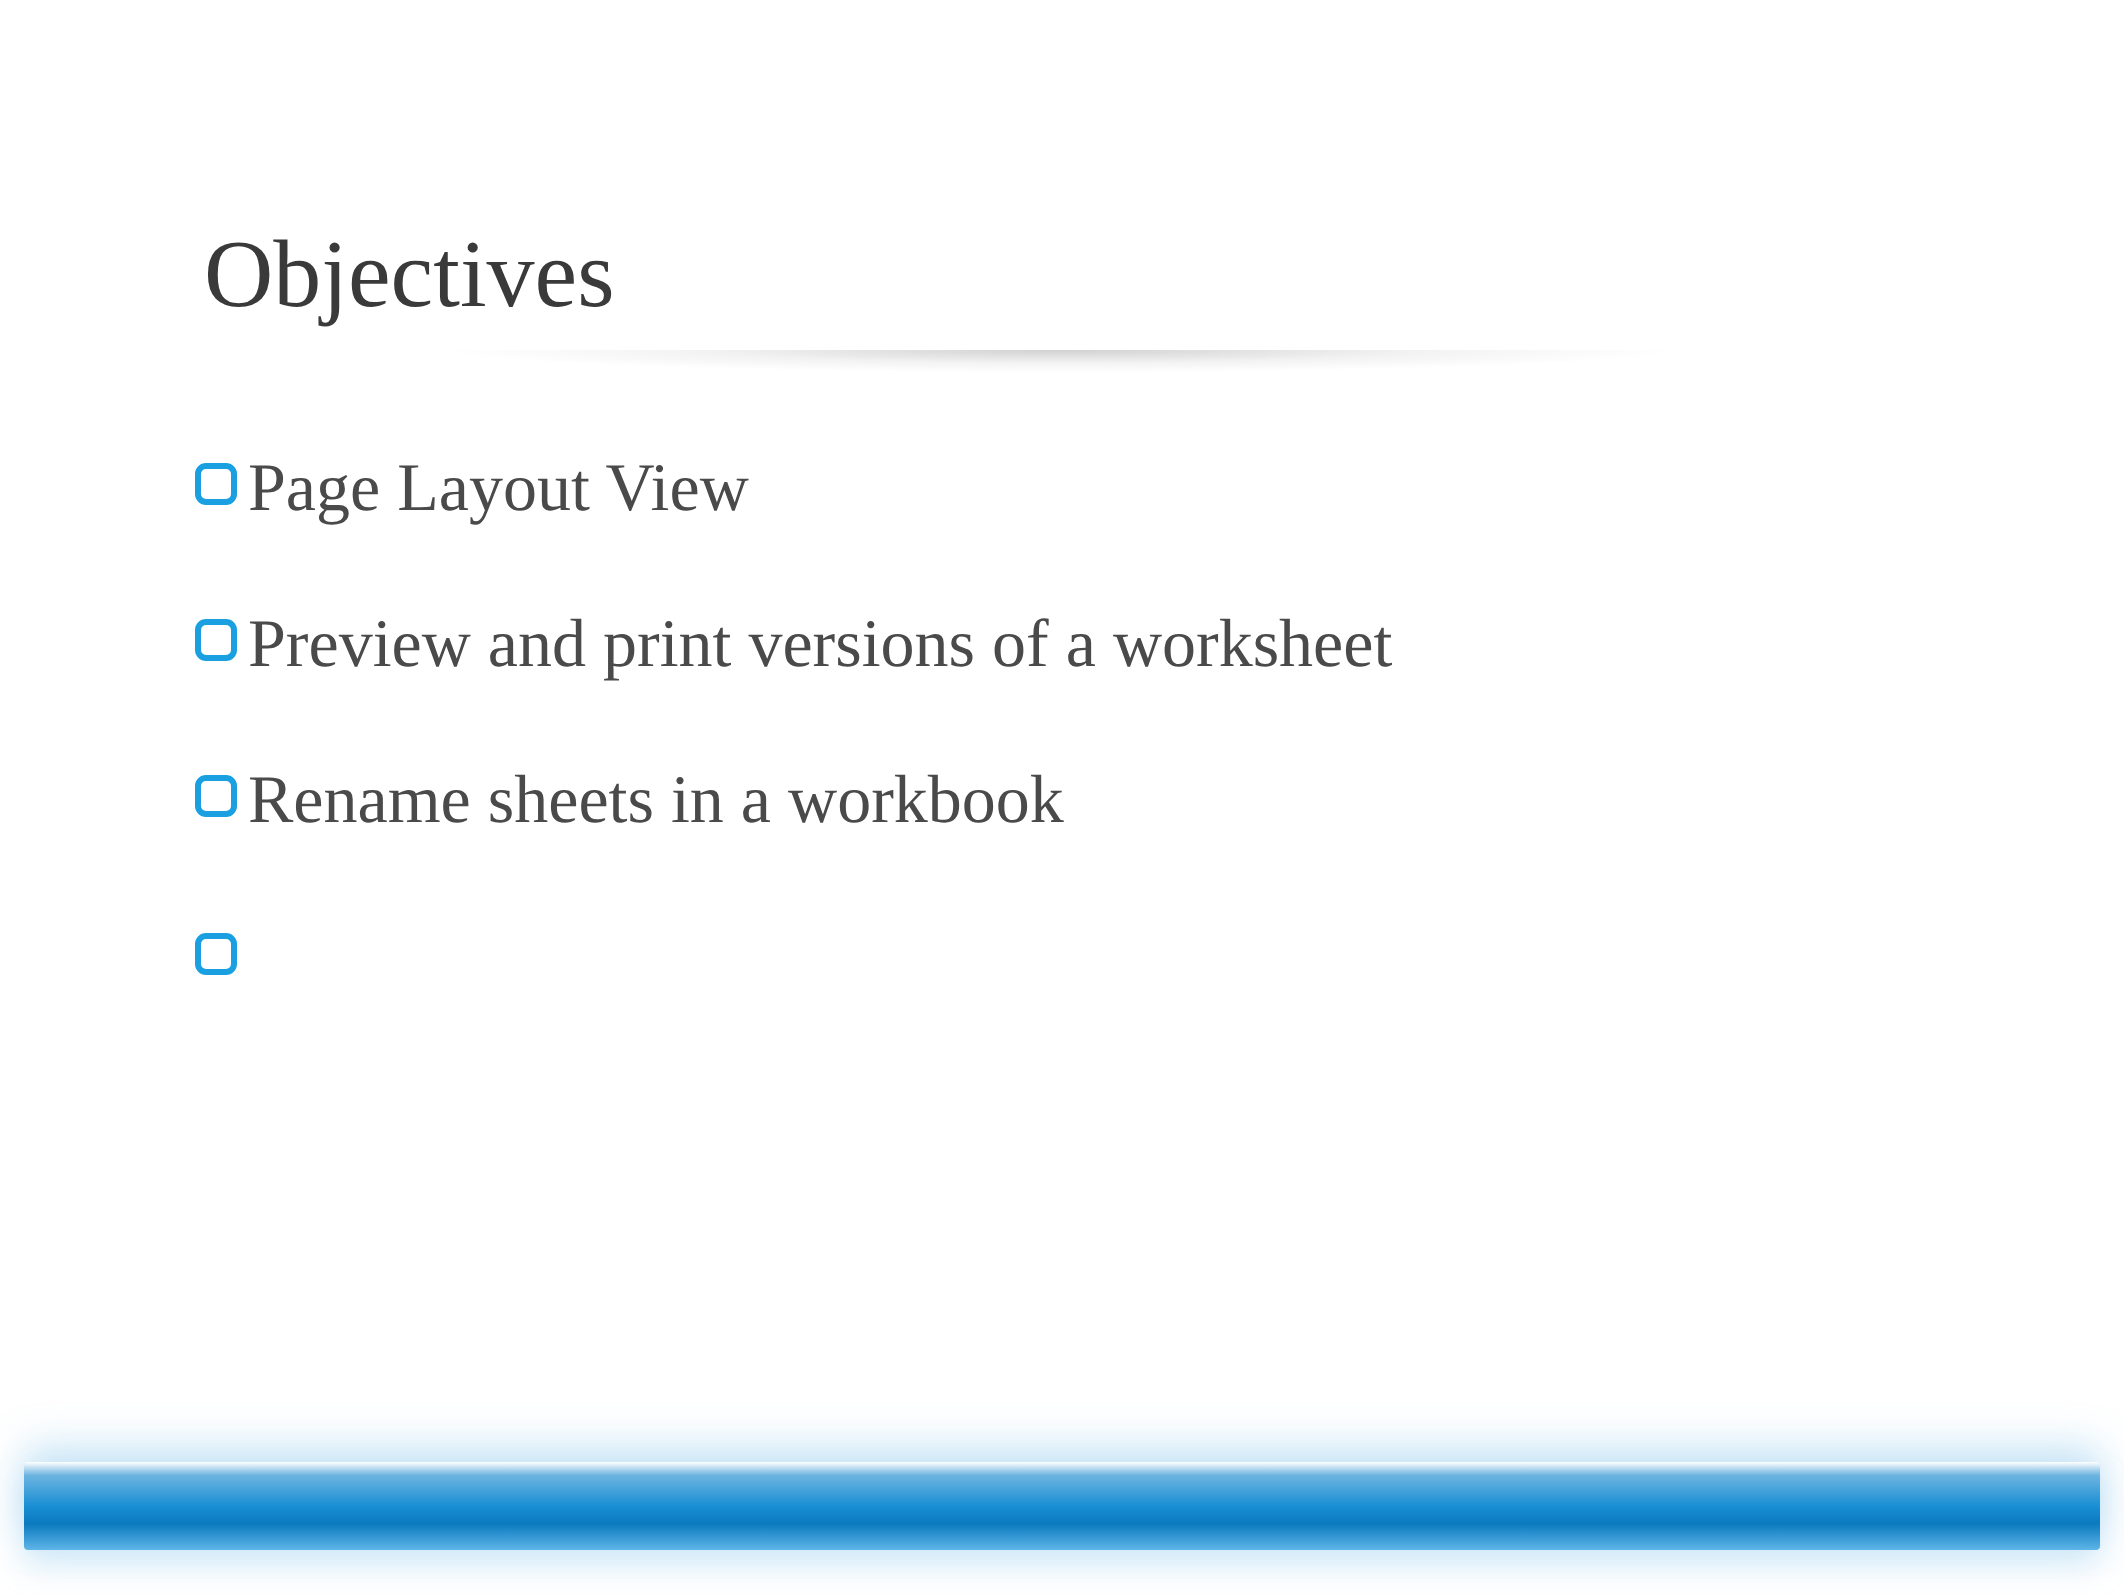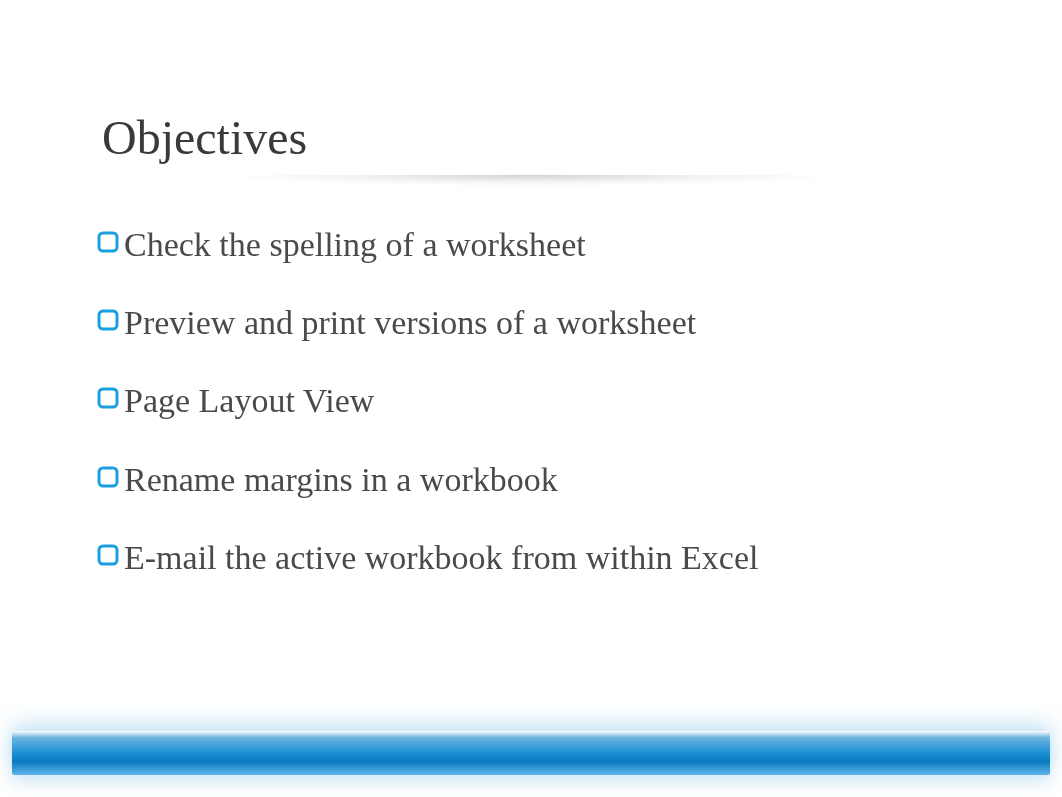--- a/index.html
+++ b/index.html
@@ -93,50 +93,41 @@
   <h1 class="title">Objectives</h1>
   <div class="divider"></div>
 
   <ul class="bullet-list">
     <li class="bullet-item">
       <span class="bullet-icon">
         <svg viewBox="0 0 24 24">
             <rect x="3" y="3" width="18" height="18" rx="4" ry="4" fill="none" stroke="#1a9fe0" stroke-width="3"></rect>
           </svg>
       </span>
-      <span class="bullet-text">Check the spelling of a worksheet</span>
+      <span class="bullet-text">Page Layout View</span>
     </li>
     <li class="bullet-item">
       <span class="bullet-icon">
         <svg viewBox="0 0 24 24">
             <rect x="3" y="3" width="18" height="18" rx="4" ry="4" fill="none" stroke="#1a9fe0" stroke-width="3"></rect>
           </svg>
       </span>
       <span class="bullet-text">Preview and print versions of a worksheet</span>
     </li>
     <li class="bullet-item">
       <span class="bullet-icon">
         <svg viewBox="0 0 24 24">
             <rect x="3" y="3" width="18" height="18" rx="4" ry="4" fill="none" stroke="#1a9fe0" stroke-width="3"></rect>
           </svg>
       </span>
-      <span class="bullet-text">Page Layout View</span>
+      <span class="bullet-text">Rename sheets in a workbook</span>
     </li>
     <li class="bullet-item">
       <span class="bullet-icon">
         <svg viewBox="0 0 24 24">
             <rect x="3" y="3" width="18" height="18" rx="4" ry="4" fill="none" stroke="#1a9fe0" stroke-width="3"></rect>
           </svg>
       </span>
-      <span class="bullet-text">Rename margins in a workbook</span>
-    </li>
-    <li class="bullet-item">
-      <span class="bullet-icon">
-        <svg viewBox="0 0 24 24">
-            <rect x="3" y="3" width="18" height="18" rx="4" ry="4" fill="none" stroke="#1a9fe0" stroke-width="3"></rect>
-          </svg>
-      </span>
-      <span class="bullet-text">E-mail the active workbook from within Excel</span>
     </li>
   </ul>
 
   <div class="footer-bar"></div>
 </div>
 
 </body></html>

